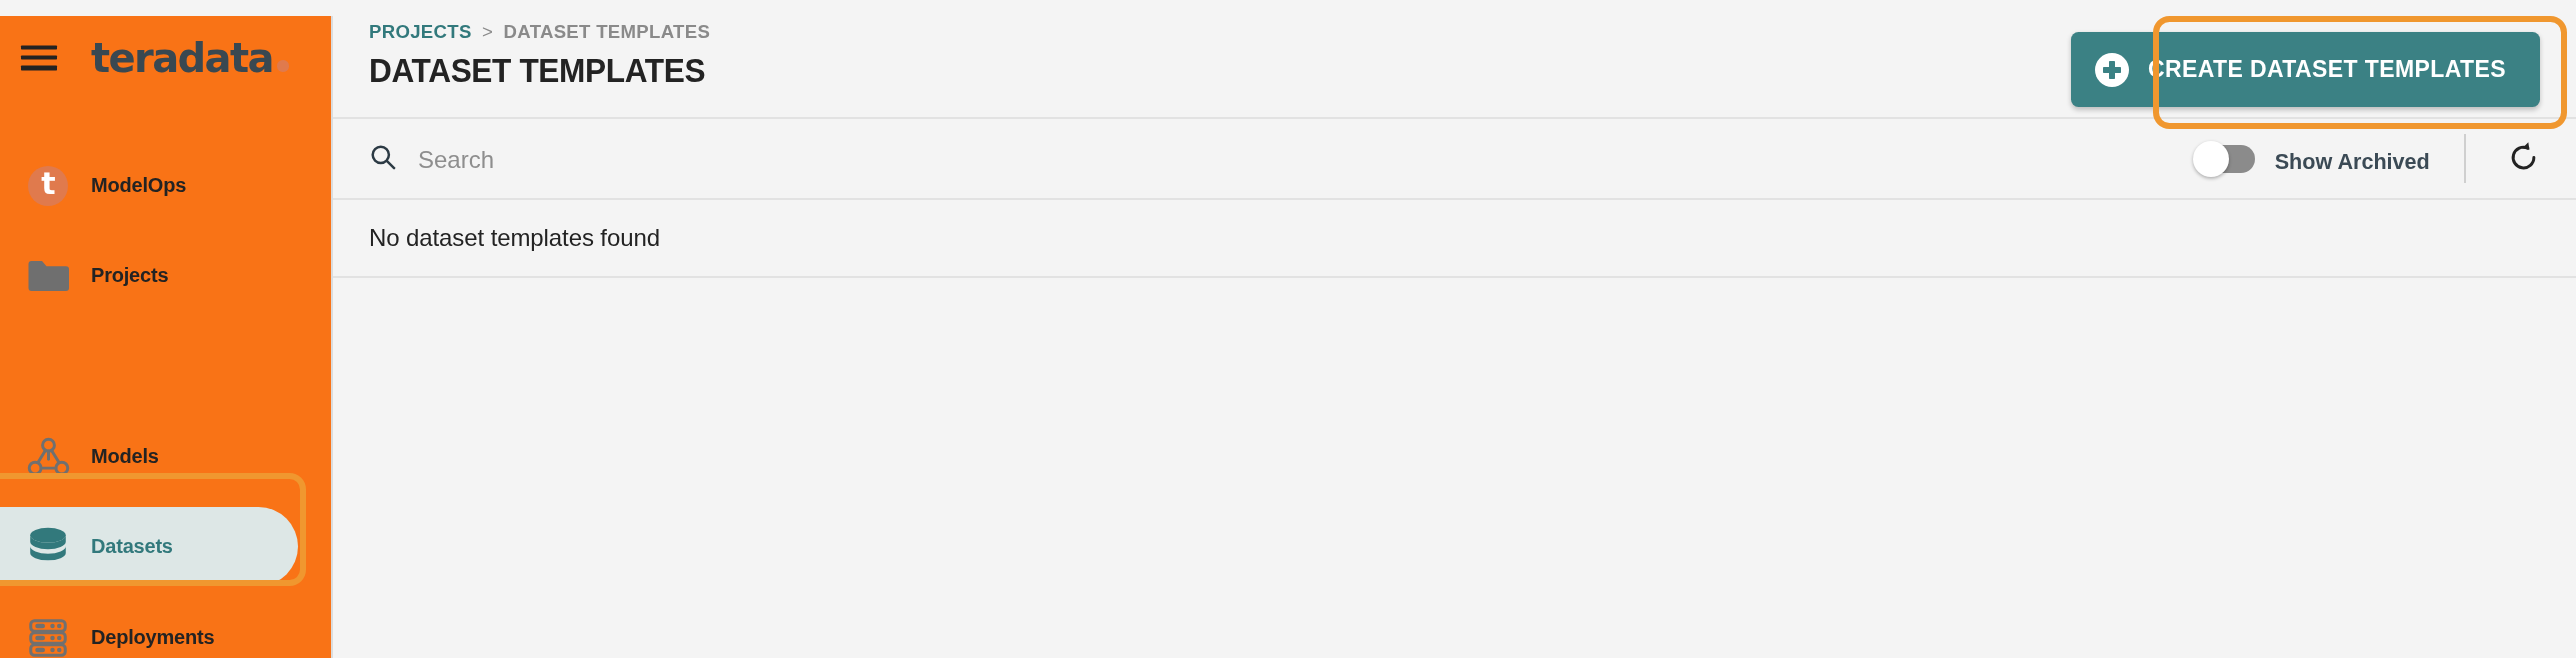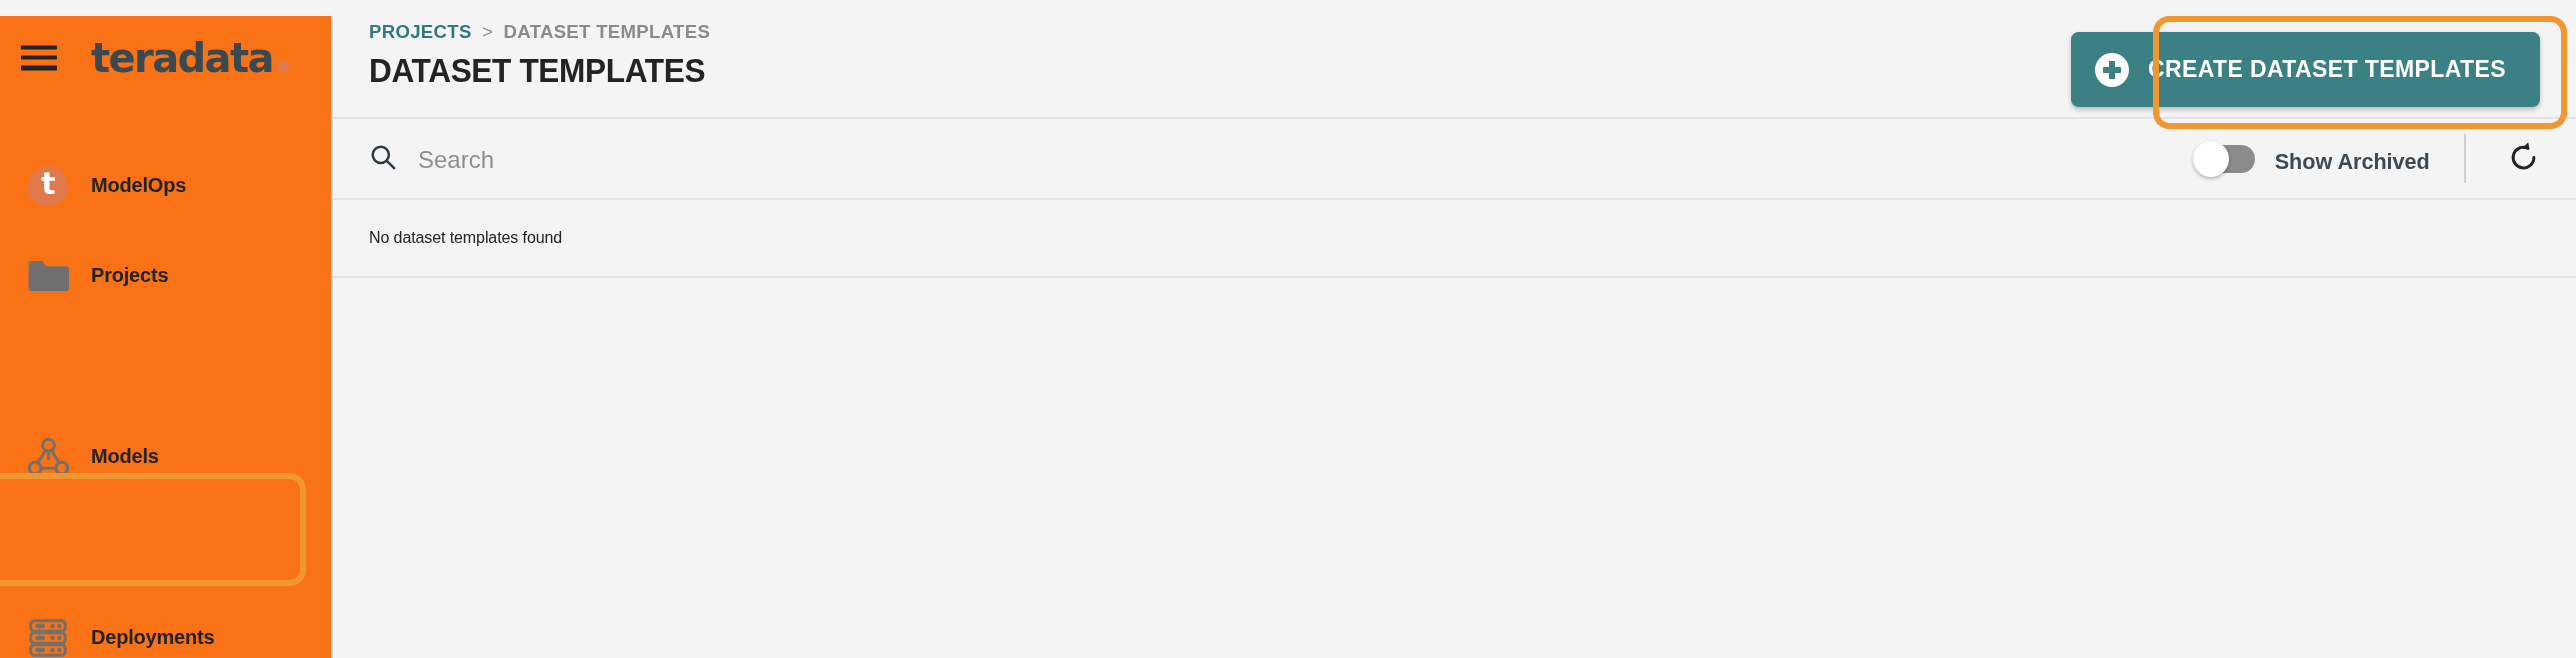--- a/index.html
+++ b/index.html
@@ -307,21 +307,21 @@
   .empty-row {
     position: relative;
     height: 78px;
     border-bottom: 2.2px solid #e2e2e2;
     display: flex;
     align-items: center;
   }
   .empty-text {
     position: absolute;
     left: 36px;
-    font-size: 16px;
+    font-size: 24px;
     color: #232323;
     letter-spacing: -0.1px;
   }
   .body-fill { flex: 1 1 auto; background: #f4f4f4; }
 </style>
 </head>
 <body>
 
 <div id="app">
 
@@ -365,20 +365,31 @@
           <circle cx="47" cy="42" r="8"></circle>
           <path d="M25 18 L15 34" stroke-linecap="round"></path>
           <path d="M19 42 L39 42" stroke-linecap="round"></path>
           <path d="M33 18 L43 34" stroke-linecap="round"></path>
           <path d="M29 19 L29 30" stroke-linecap="round"></path>
         </svg>
       </span>
       <span class="nav-label">Models</span>
     </div>
 
+    <div class="nav-item active" id="nav-datasets">
+      <span class="nav-icon">
+        <svg width="40" height="42" viewBox="0 0 54 56">
+          <ellipse cx="27" cy="12" rx="24" ry="10" fill="#32797c"></ellipse>
+          <path d="M3 12 v9 a24 10 0 0 0 48 0 v-9 a24 10 0 0 1 -48 0 z" fill="#32797c"></path>
+          <path d="M3 27 v9 a24 10 0 0 0 48 0 v-9 a24 10 0 0 1 -48 0 z" fill="#32797c"></path>
+          <path d="M3 42 a24 10 0 0 0 48 0 a24 10 0 0 1 -48 0 z" fill="#32797c"></path>
+        </svg>
+      </span>
+      <span class="nav-label">Datasets</span>
+    </div>
 
     <div class="nav-item" id="nav-deployments">
       <span class="nav-icon">
         <svg width="42" height="42" viewBox="0 0 56 56">
           <g fill="none" stroke="#707070" stroke-width="4">
             <rect x="5" y="5" width="46" height="14" rx="5"></rect>
             <rect x="5" y="21" width="46" height="14" rx="5"></rect>
             <rect x="5" y="37" width="46" height="14" rx="5"></rect>
           </g>
           <g fill="#707070">

